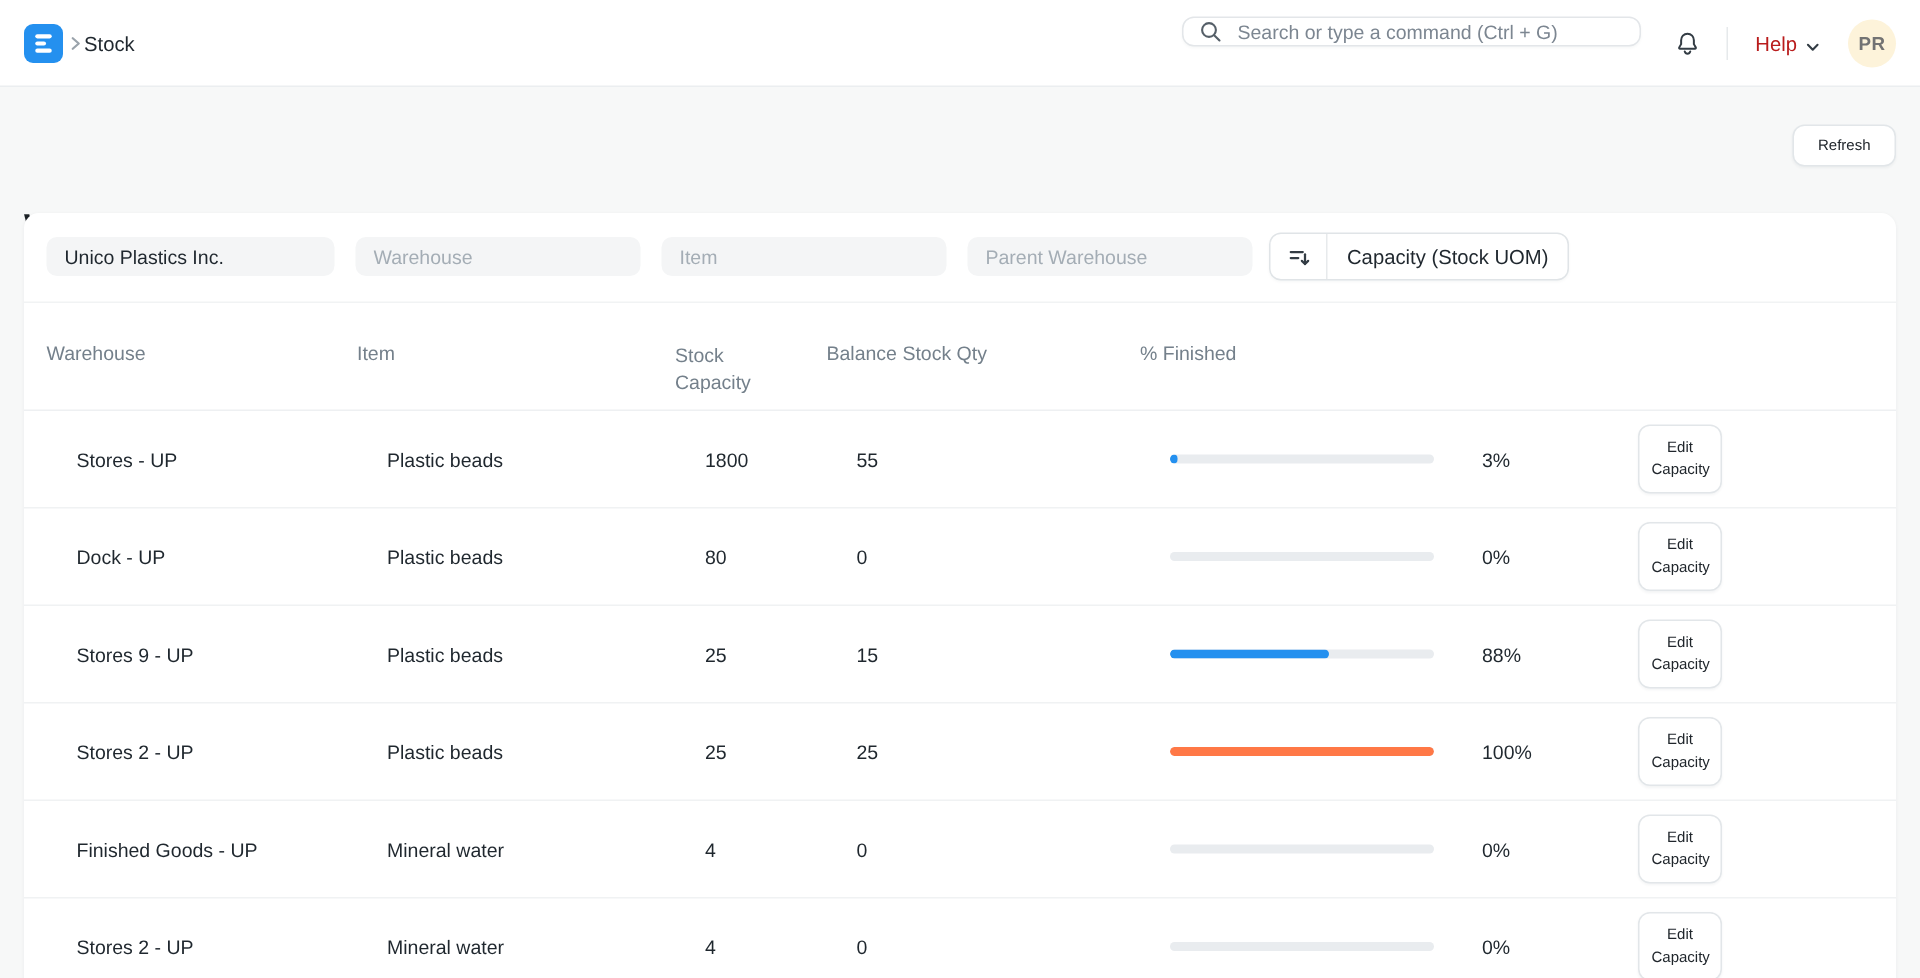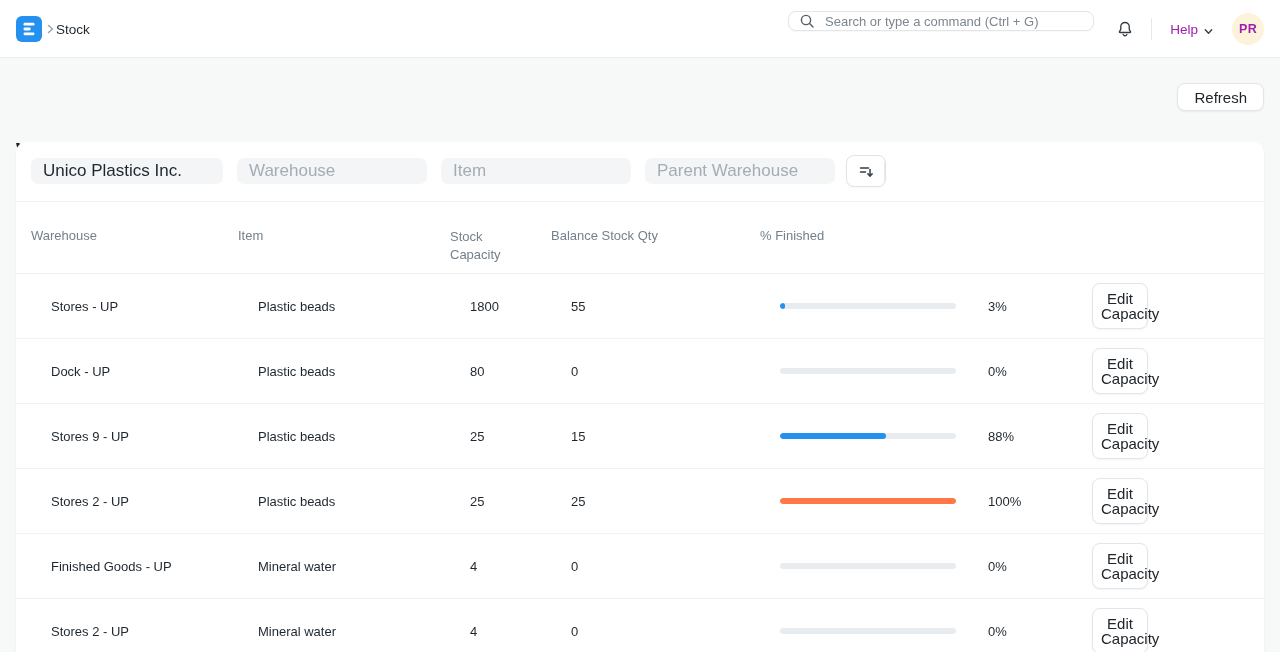--- a/index.html
+++ b/index.html
@@ -27,52 +27,52 @@
   }
   .search svg { flex: 0 0 auto; margin-right: 8px; }
   .search input {
     border: none; outline: none; background: transparent; width: 100%;
     font-size: 13px; font-family: inherit; color: #1f272e;
   }
   .search input::placeholder { color: #7c8691; }
   .nav-right { position: absolute; right: 16px; top: 0; height: 58px; display: flex; align-items: center; }
   .bell-btn { display: inline-flex; cursor: pointer; }
   .vdiv { width: 1px; height: 22px; background: #e6e9eb; margin: 0 18px 0 16px; }
-  .help-menu { display: inline-flex; align-items: flex-end; gap: 5px; font-size: 13.5px; color: #a21caf; cursor: pointer; margin-right: 18px; }
+  .help-menu { display: inline-flex; align-items: flex-end; gap: 5px; font-size: 13.5px; color: #b91c1c; cursor: pointer; margin-right: 18px; }
   .avatar {
     width: 32px; height: 32px; border-radius: 50%;
     display: inline-flex; align-items: center; justify-content: center;
     font-size: 12.5px; font-weight: 600; letter-spacing: .3px; cursor: pointer;
   }
   
   .page-head { position: relative; height: 84px; }
   .page-title {
     position: absolute; left: 16px; top: 80px; margin: 0;
     font-size: 24px; font-weight: 700; color: #1c2126; letter-spacing: -0.2px;
   }
   .btn-default {
     background: #ffffff; border: 1px solid #e2e6e9; border-radius: 8px;
-    font-size: 15px; font-family: inherit; color: #20262c;
+    font-size: 10px; font-family: inherit; color: #20262c;
     box-shadow: 0 1px 2px rgba(25,39,52,0.05); cursor: pointer;
   }
   .refresh-btn { position: absolute; right: 16px; top: 25px; height: 28px; padding: 0 16px; }
   
   .card {
     position: absolute; left: 16px; right: 16px; top: 142px; bottom: -20px;
     background: #ffffff; border-radius: 10px 10px 0 0;
     box-shadow: 0 1px 3px rgba(25,39,52,0.05);
   }
   
   .filters {
     display: flex; align-items: center; gap: 14px;
     padding: 13px 15px 14px 15px; border-bottom: 1px solid #f1f3f4;
   }
   .filter-input {
     height: 26px; border: none; outline: none; border-radius: 7px;
-    background: #f4f5f6; font-size: 17px; font-family: inherit; color: #1f272e;
+    background: #f4f5f6; font-size: 13px; font-family: inherit; color: #1f272e;
     padding: 0 12px; box-sizing: border-box; width: 192px;
   }
   .filter-input::placeholder { color: #a4adb5; }
   .sort-group {
     display: flex; align-items: stretch; height: 30px; margin-left: -3px;
     background: #ffffff; border: 1px solid #e0e4e7; border-radius: 8px;
     box-shadow: 0 1px 2px rgba(25,39,52,0.04); overflow: hidden;
   }
   .sort-dir {
     width: 38px; display: flex; align-items: center; justify-content: center;
@@ -141,21 +141,21 @@
         <path d="M9.8 18.4c.3 1 1.2 1.7 2.2 1.7s1.9-.7 2.2-1.7"></path>
       </svg>
     </span>
     <span class="vdiv"></span>
     <span class="help-menu">
       <span>Help</span>
       <svg width="11" height="11" viewBox="0 0 12 12" fill="none" stroke="#333c44" stroke-width="1.5" stroke-linecap="round" stroke-linejoin="round">
           <polyline points="2.5,4.2 6,7.8 9.5,4.2"></polyline>
         </svg>
     </span>
-    <span class="avatar" style="background:#fdf3da; color:#a21caf;">PR</span>
+    <span class="avatar" style="background:#fdf3da; color:#737373;">PR</span>
   </div>
 </div>
 
 <div class="page-head">
   <h1 class="page-title">Warehouse Capacity Summary</h1>
   <button class="btn-default refresh-btn">Refresh</button>
 </div>
 
 <div class="card">
 
@@ -168,20 +168,21 @@
       <button class="sort-dir">
         <span style="display:inline-flex;">
           <svg width="16" height="16" viewBox="0 0 16 16" fill="none" stroke="#333c44" stroke-width="1.5" stroke-linecap="round" stroke-linejoin="round">
             <line x1="2.5" y1="5" x2="10.5" y2="5"></line>
             <line x1="2.5" y1="9" x2="7.5" y2="9"></line>
             <line x1="12" y1="6.5" x2="12" y2="13"></line>
             <polyline points="9.9,10.9 12,13 14.1,10.9"></polyline>
           </svg>
         </span>
       </button>
+      <button class="sort-field">Capacity (Stock UOM)</button>
     </div>
   </div>
 
   <div class="thead">
     <div class="th">Warehouse</div>
     <div class="th">Item</div>
     <div class="th"><span class="th-wrap">Stock Capacity</span></div>
     <div class="th">Balance Stock Qty</div>
     <div class="th">% Finished</div>
     <div class="th"></div>

